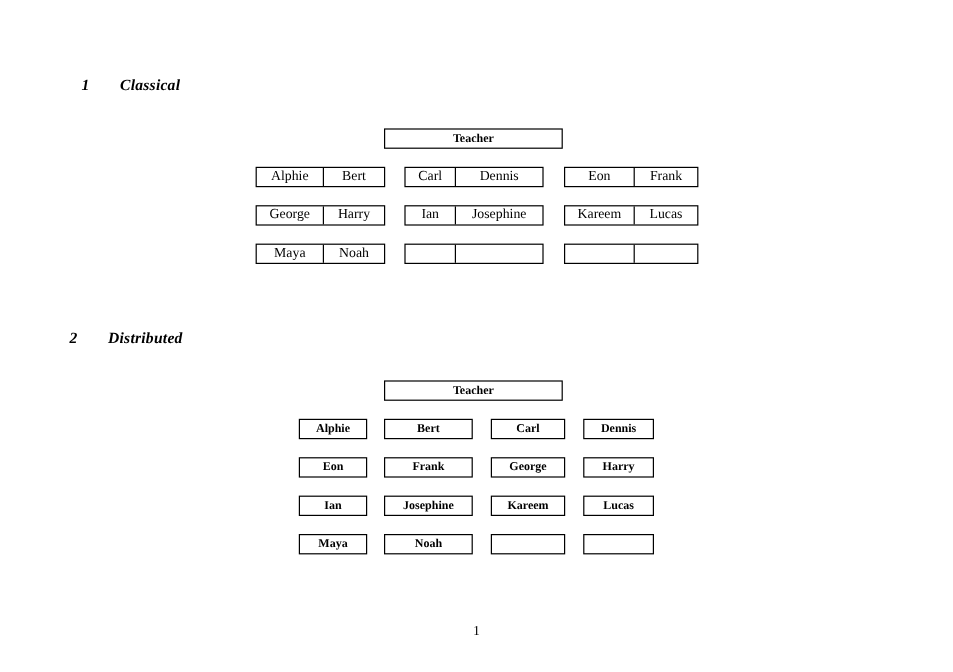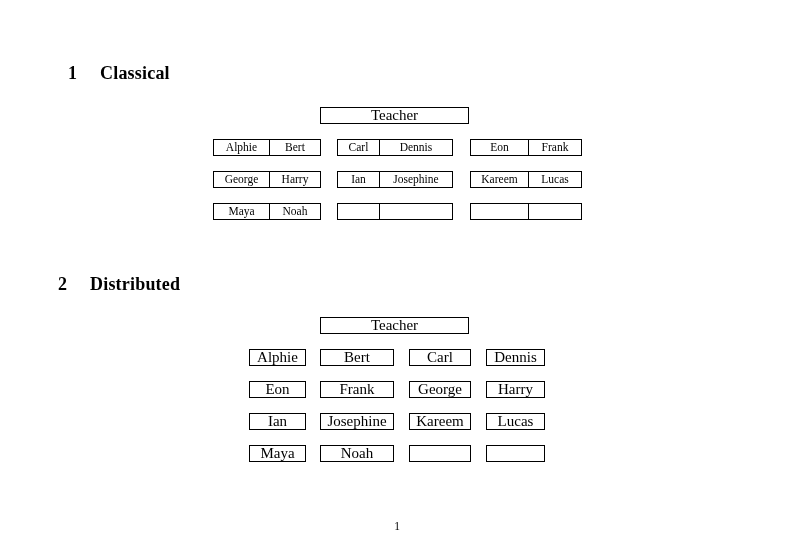--- a/index.html
+++ b/index.html
@@ -18,44 +18,46 @@
 
   .page {
     position: absolute;
     inset: 0;
   }
 
   
   .section-heading {
     position: absolute;
     font-weight: bold;
-    font-size: 18px;
+    font-size: 13px;
     letter-spacing: 0.2px;
     white-space: nowrap;
+    font-style: italic;
   }
   .section-heading .sec-num {
     display: inline-block;
     width: 32px;
   }
   #heading-classical   { left: 68px; top: 63px; }
   #heading-distributed { left: 58px; top: 274px; }
 
   
   .box {
     position: absolute;
     box-sizing: border-box;
     border: 1px solid #000000;
     background: #ffffff;
-    font-size: 15px;
+    font-size: 10px;
     line-height: 1;
     display: flex;
     align-items: center;
     justify-content: center;
     height: 17px;
     white-space: nowrap;
+    font-weight: bold;
   }
 
   
   .teacher-box {
     left: 320px;
     width: 149px;
   }
   #teacher-classical   { top: 107px; }
   #teacher-distributed { top: 317px; }
 

